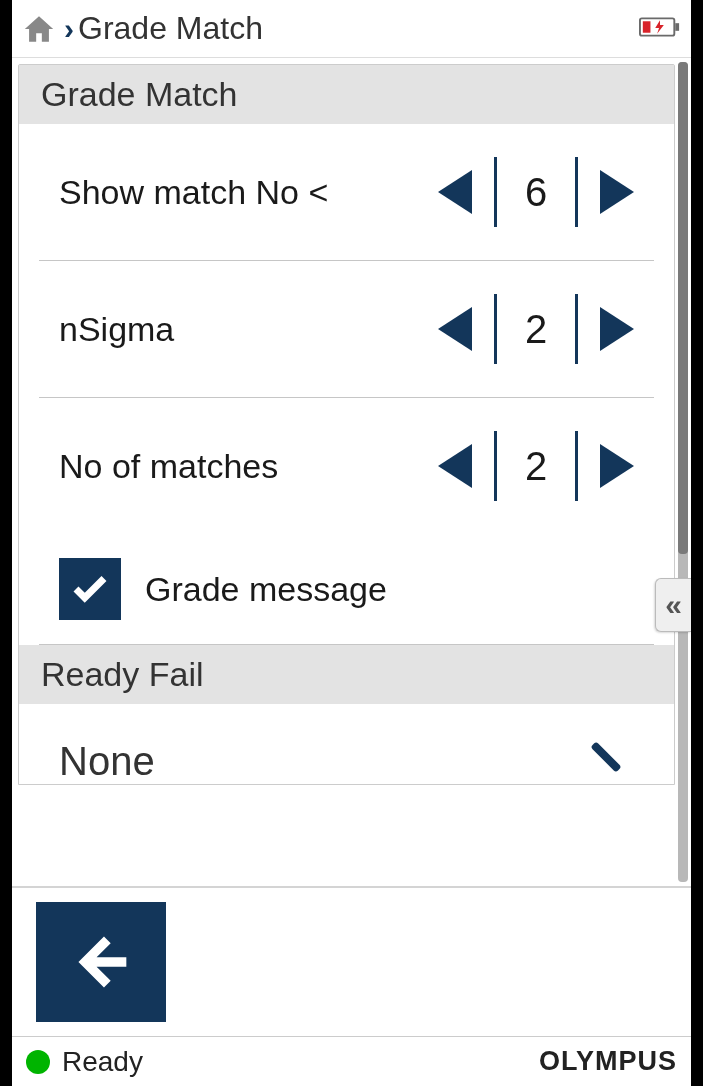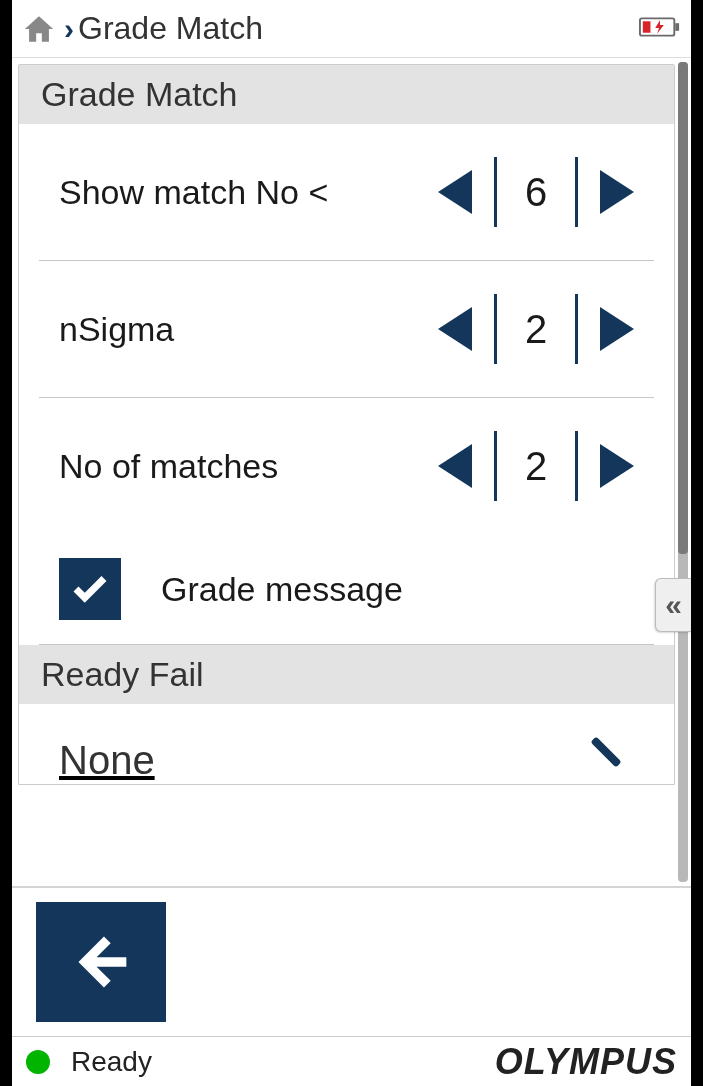--- a/index.html
+++ b/index.html
@@ -74,35 +74,35 @@
   .tri.right { border-top: 22px solid transparent; border-bottom: 22px solid transparent; border-left: 34px solid #13365a; }
   .stepper .sep { width: 3px; height: 70px; background: #13365a; }
   .stepper .value { font-size: 40px; color: #1a1a1a; min-width: 34px; text-align: center; }
 
   .check-row {
     display: flex;
     align-items: center;
     padding: 24px 20px;
     border-bottom: 1px solid #c6c6c6;
     margin: 0 20px;
-    gap: 40px;
+    gap: 24px;
   }
   .checkbox {
     width: 62px; height: 62px; background: #13365a; display: flex; align-items: center; justify-content: center; cursor: pointer;
   }
   .checkbox svg { width: 42px; height: 42px; }
   .check-label { font-size: 34px; color: #1a1a1a; }
 
   .passfail-row {
     display: flex;
+    align-items: center;
     padding: 34px 50px 0 40px;
     justify-content: space-between;
     height: 80px;
     overflow: hidden;
-    text-decoration: underline;
   }
   .pf-value { font-size: 40px; color: #333; }
   .pf-arrow { width: 36px; height: 36px; position: relative; }
   .pf-arrow::before {
     content: ""; position: absolute; width: 36px; height: 8px; background: #13365a;
     transform: rotate(45deg); top: 10px; left: 0; border-radius: 3px;
   }
 
   .side-handle {
     position: absolute;
@@ -130,25 +130,25 @@
     width: 130px; height: 120px; background: #13365a; display: flex; align-items: center; justify-content: center; cursor: pointer;
   }
   .back-btn svg { width: 76px; height: 76px; }
 
   .status-bar {
     height: 50px;
     border-top: 1px solid #ccc;
     display: flex;
     align-items: center;
     padding: 0 14px;
-    gap: 21px;
+    gap: 12px;
   }
   .status-dot { width: 24px; height: 24px; border-radius: 50%; background: #00b400; }
   .status-text { font-size: 28px; color: #222; flex: 1; }
-  .brand { font-size: 36px; font-weight: 900; letter-spacing: 1px; color: #222; font-style: italic; }
+  .brand { font-size: 27px; font-weight: 900; letter-spacing: 1px; color: #222; }
 </style>
 </head>
 <body>
 
 <div class="device">
 
   <div class="topbar">
     <span class="home-icon">
       <svg viewBox="0 0 24 24" width="34" height="34">
           <path fill="#888" d="M12 3l10 9h-3v9h-5v-6H10v6H5v-9H2z"></path>

